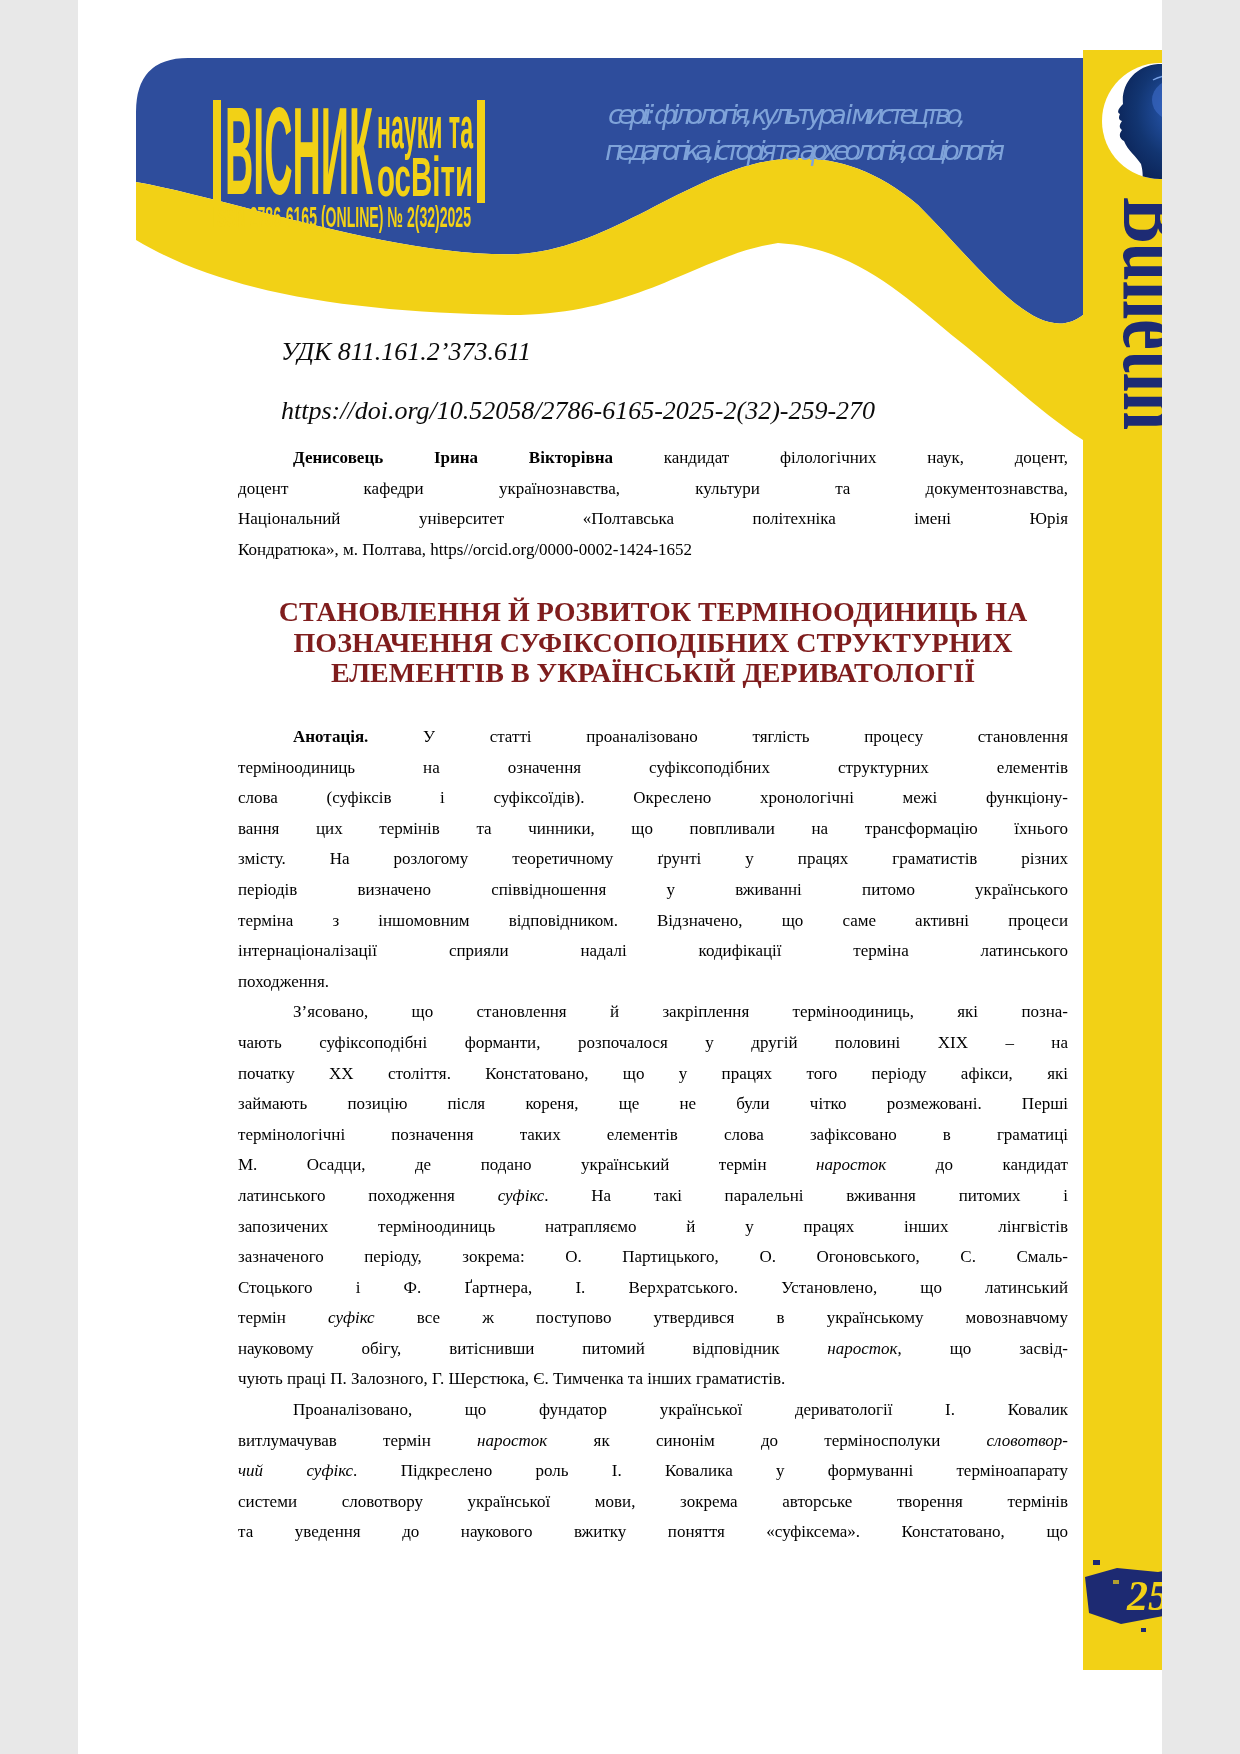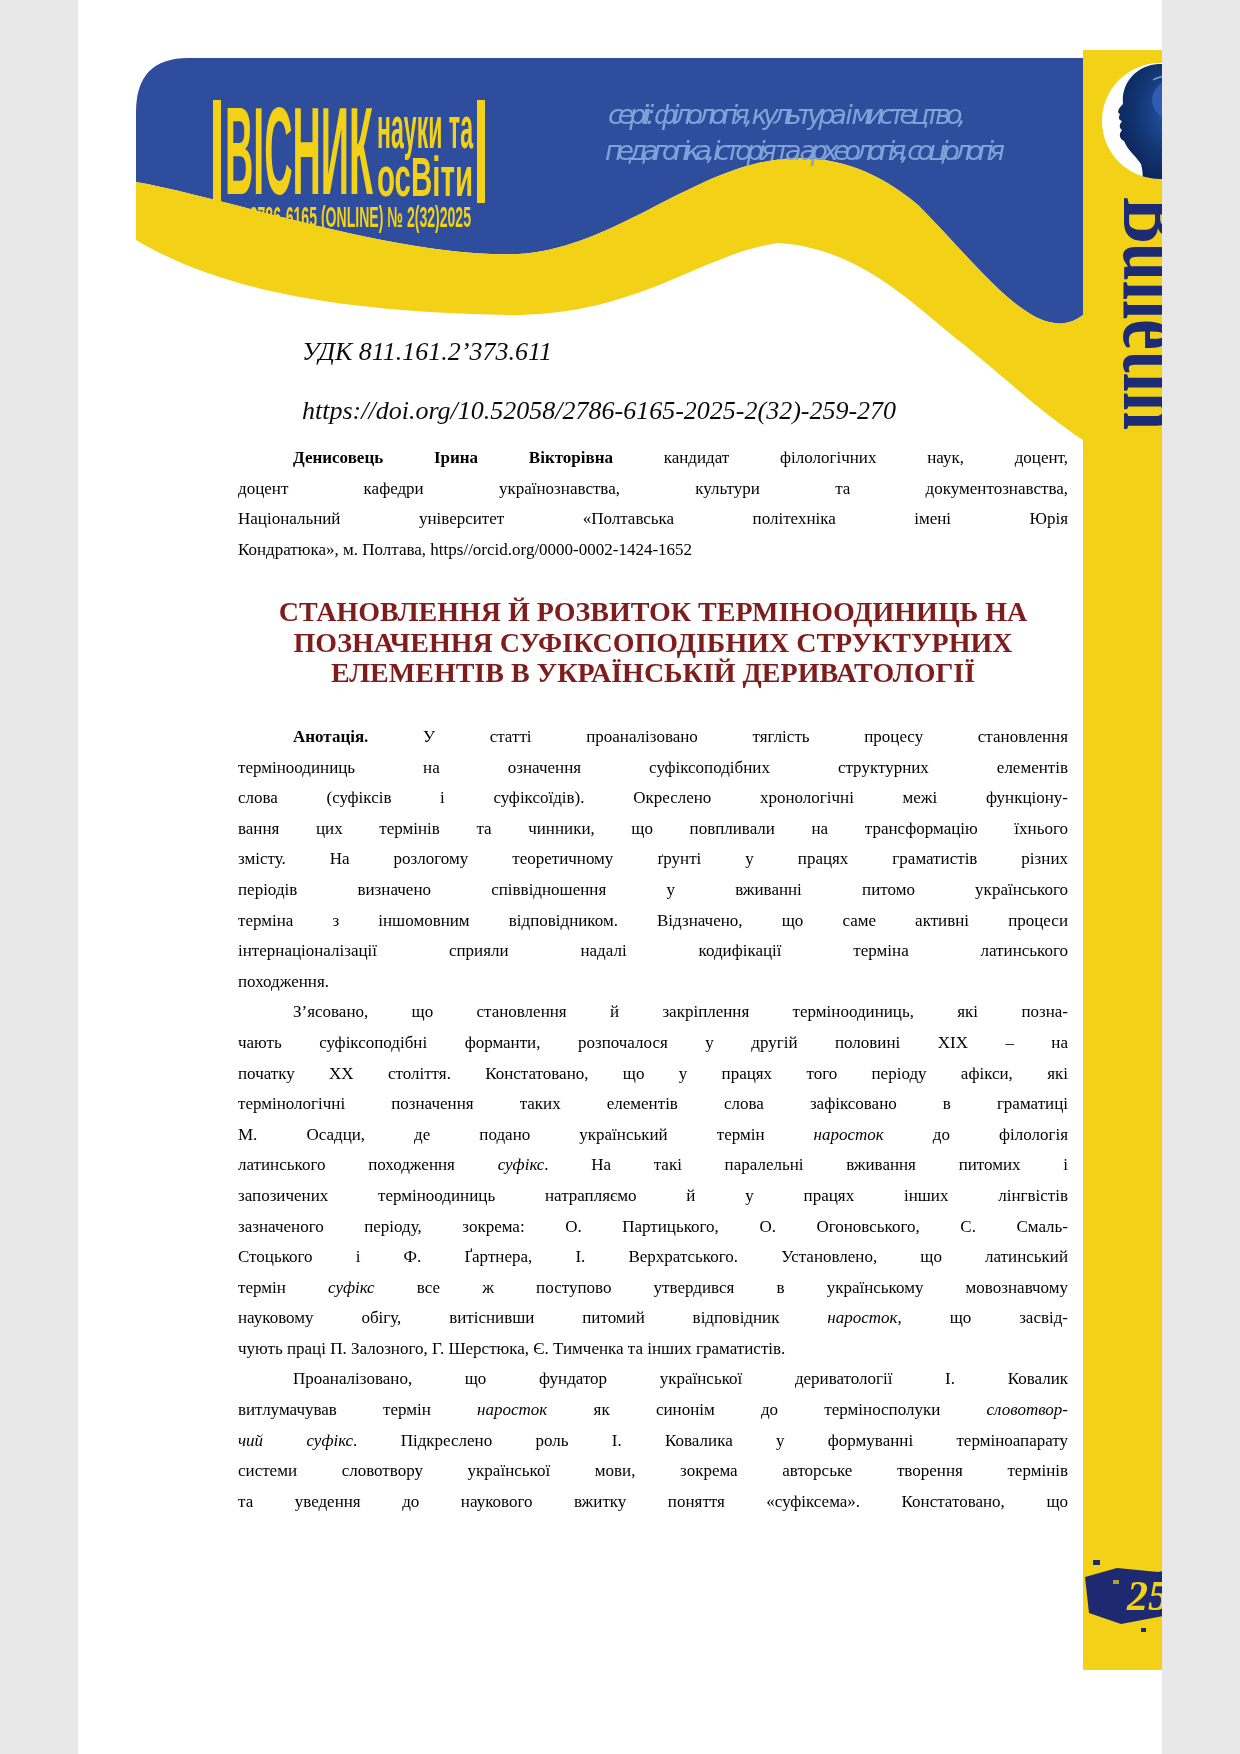--- a/index.html
+++ b/index.html
@@ -12,21 +12,21 @@
   .textcol{position:absolute;left:160px;width:830px;}
   .line{
     font-size:17px;line-height:30.6px;height:30.6px;overflow:hidden;
     color:#000000;text-align:justify;text-align-last:justify;
   }
   .line.end{text-align-last:left;}
   .line.indent{padding-left:55px;}
   .b{font-weight:bold;}
   .i{font-style:italic;}
   .meta-line{
-    position:absolute;left:224px;font-style:italic;font-size:26px;color:#0b0b0b;
+    position:absolute;left:203px;font-style:italic;font-size:26px;color:#0b0b0b;
     white-space:nowrap;
   }
   .title-line{
     font-size:28px;line-height:30.5px;height:30.5px;font-weight:bold;
     text-align:center;color:#7f1d1d;overflow:hidden;
   }
 </style>
 </head>
 <body>
 
@@ -145,22 +145,23 @@
       <div class="line"><span>слова (суфіксів і суфіксоїдів). Окреслено хронологічні межі функціону-</span></div>
       <div class="line"><span>вання цих термінів та чинники, що повпливали на трансформацію їхнього</span></div>
       <div class="line"><span>змісту. На розлогому теоретичному ґрунті у працях граматистів різних</span></div>
       <div class="line"><span>періодів визначено співвідношення у вживанні питомо українського</span></div>
       <div class="line"><span>терміна з іншомовним відповідником. Відзначено, що саме активні процеси</span></div>
       <div class="line"><span>інтернаціоналізації сприяли надалі кодифікації терміна латинського</span></div>
       <div class="line end"><span>походження.</span></div>
       <div class="line indent"><span>З’ясовано, що становлення й закріплення терміноодиниць, які позна-</span></div>
       <div class="line"><span>чають суфіксоподібні форманти, розпочалося у другій половині XIX – на</span></div>
       <div class="line"><span>початку XX століття. Констатовано, що у працях того періоду афікси, які</span></div>
+      <div class="line"><span>займають позицію після кореня, ще не були чітко розмежовані. Перші</span></div>
       <div class="line"><span>термінологічні позначення таких елементів слова зафіксовано в граматиці</span></div>
-      <div class="line"><span>М. Осадци, де подано український термін </span><span class="i">наросток</span><span> до філологія</span></div>
+      <div class="line"><span>М. Осадци, де подано український термін </span><span class="i">наросток</span><span> до кандидат</span></div>
       <div class="line"><span>латинського походження </span><span class="i">суфікс</span><span>. На такі паралельні вживання питомих і</span></div>
       <div class="line"><span>запозичених терміноодиниць натрапляємо й у працях інших лінгвістів</span></div>
       <div class="line"><span>зазначеного періоду, зокрема: О. Партицького, О. Огоновського, С. Смаль-</span></div>
       <div class="line"><span>Стоцького і Ф. Ґартнера, І. Верхратського. Установлено, що латинський</span></div>
       <div class="line"><span>термін </span><span class="i">суфікс</span><span> все ж поступово утвердився в українському мовознавчому</span></div>
       <div class="line"><span>науковому обігу, витіснивши питомий відповідник </span><span class="i">наросток</span><span>, що засвід-</span></div>
       <div class="line end"><span>чують праці П. Залозного, Г. Шерстюка, Є. Тимченка та інших граматистів.</span></div>
       <div class="line indent"><span>Проаналізовано, що фундатор української дериватології І. Ковалик</span></div>
       <div class="line"><span>витлумачував термін </span><span class="i">наросток</span><span> як синонім до терміносполуки </span><span class="i">словотвор-</span></div>
       <div class="line"><span class="i">чий суфікс</span><span>. Підкреслено роль І. Ковалика у формуванні терміноапарату</span></div>

